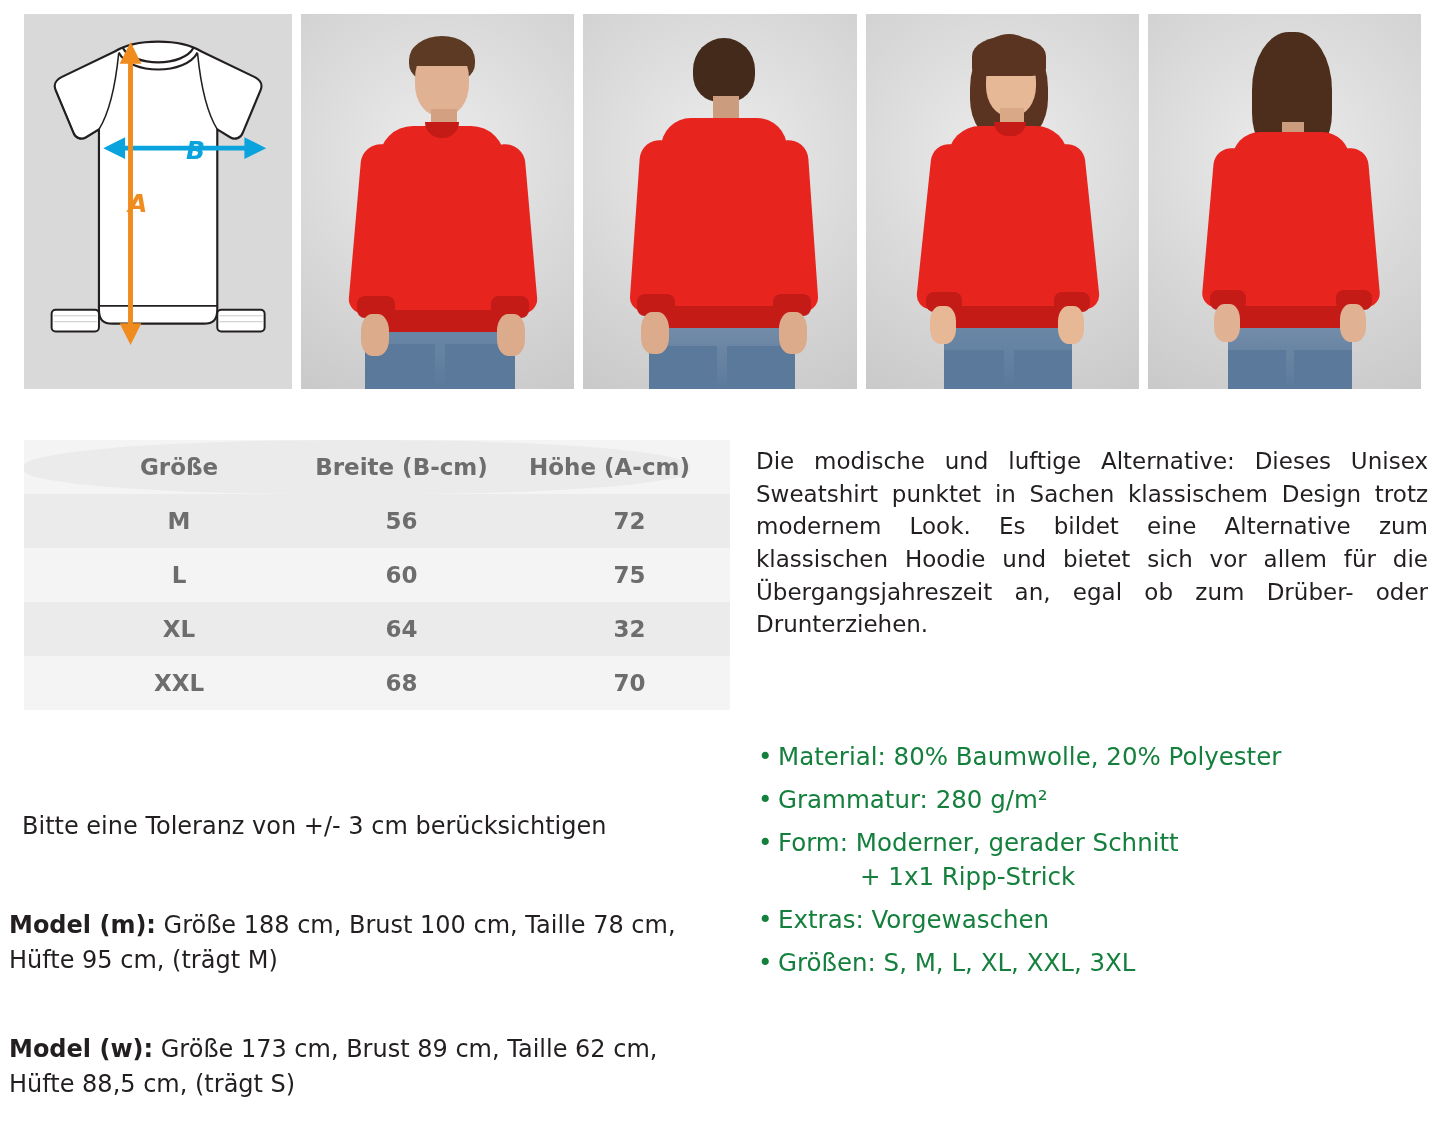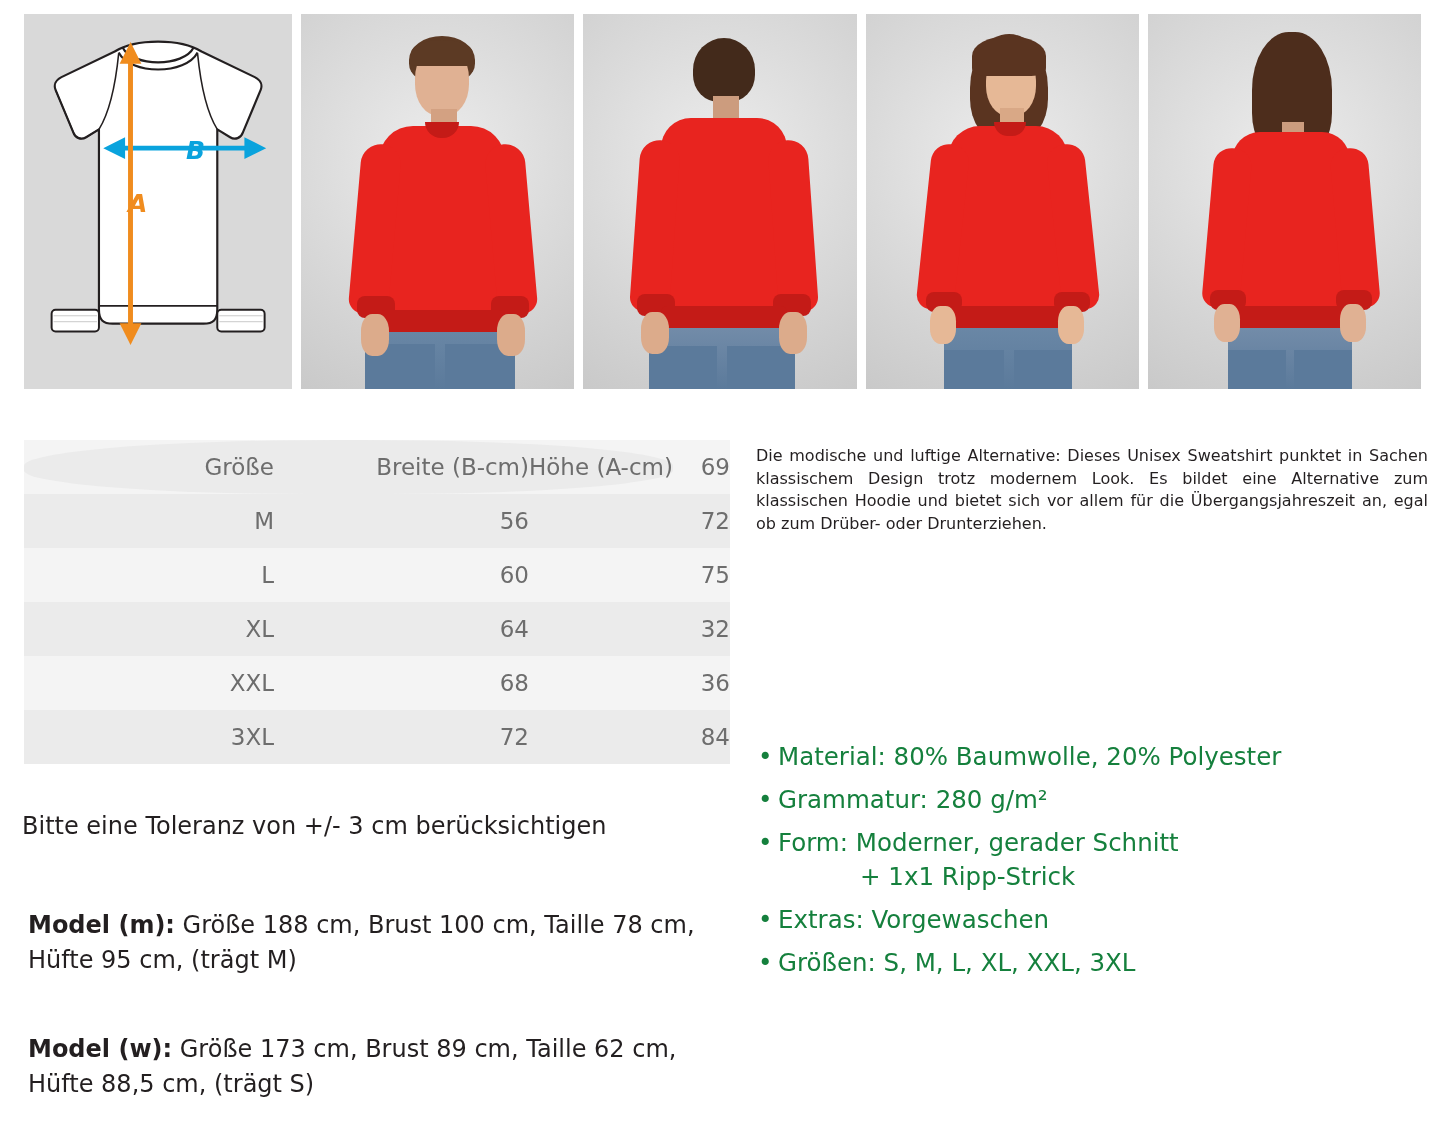--- a/index.html
+++ b/index.html
@@ -95,58 +95,58 @@
   .size-table {
     position: absolute;
     left: 24px;
     top: 440px;
     width: 706px;
     border-collapse: collapse;
     font-size: 23px;
     color: #6d6d6d;
   }
   .size-table th, .size-table td {
-    text-align: right;
+    text-align: center;
     padding: 14px 0 14px 60px;
-    font-weight: normal;
+    font-weight: bold;
   }
   .size-table th:first-child, .size-table td:first-child { padding-left: 60px; width: 190px; }
   .size-table th:nth-child(2), .size-table td:nth-child(2) { width: 255px; padding-left: 0; }
   .size-table th:nth-child(3), .size-table td:nth-child(3) { padding-left: 0; }
   .size-table tr.odd  { background: #ebebeb; }
   .size-table tr.even { background: #f4f4f4; }
   .size-table tr.head { background: #ebebeb; }
 
   .tolerance {
     position: absolute;
     left: 22px;
     top: 812px;
     font-size: 24px;
     color: #231f20;
   }
 
   .model-line {
     position: absolute;
-    left: 28px;
+    left: 9px;
     font-size: 24px;
     line-height: 1.45;
     color: #231f20;
     width: 700px;
   }
   .model-line.m { top: 908px; }
   .model-line.w { top: 1032px; }
   .model-line b { font-weight: bold; }
 
   
   .desc {
     position: absolute;
     left: 756px;
     top: 445px;
     width: 672px;
-    font-size: 16px;
+    font-size: 23px;
     line-height: 1.42;
     text-align: justify;
     color: #231f20;
   }
   .features {
     position: absolute;
     left: 756px;
     top: 740px;
     width: 680px;
     font-size: 24.5px;
@@ -332,26 +332,21 @@
       <td>75</td>
     </tr>
     <tr class="odd">
       <td>XL</td>
       <td>64</td>
       <td>32</td>
     </tr>
     <tr class="even">
       <td>XXL</td>
       <td>68</td>
-      <td>36</td>
-    </tr>
-    <tr class="odd">
-      <td>3XL</td>
-      <td>72</td>
-      <td>84</td>
+      <td>70</td>
     </tr>
   </tbody>
 </table>
 
 <div class="tolerance">Bitte eine Toleranz von +/- 3 cm berücksichtigen</div>
 
 <div class="model-line m">
   <b>Model (m):</b><span> Größe 188 cm, Brust 100 cm, Taille 78 cm, Hüfte 95 cm, (trägt M)</span>
 </div>
 

